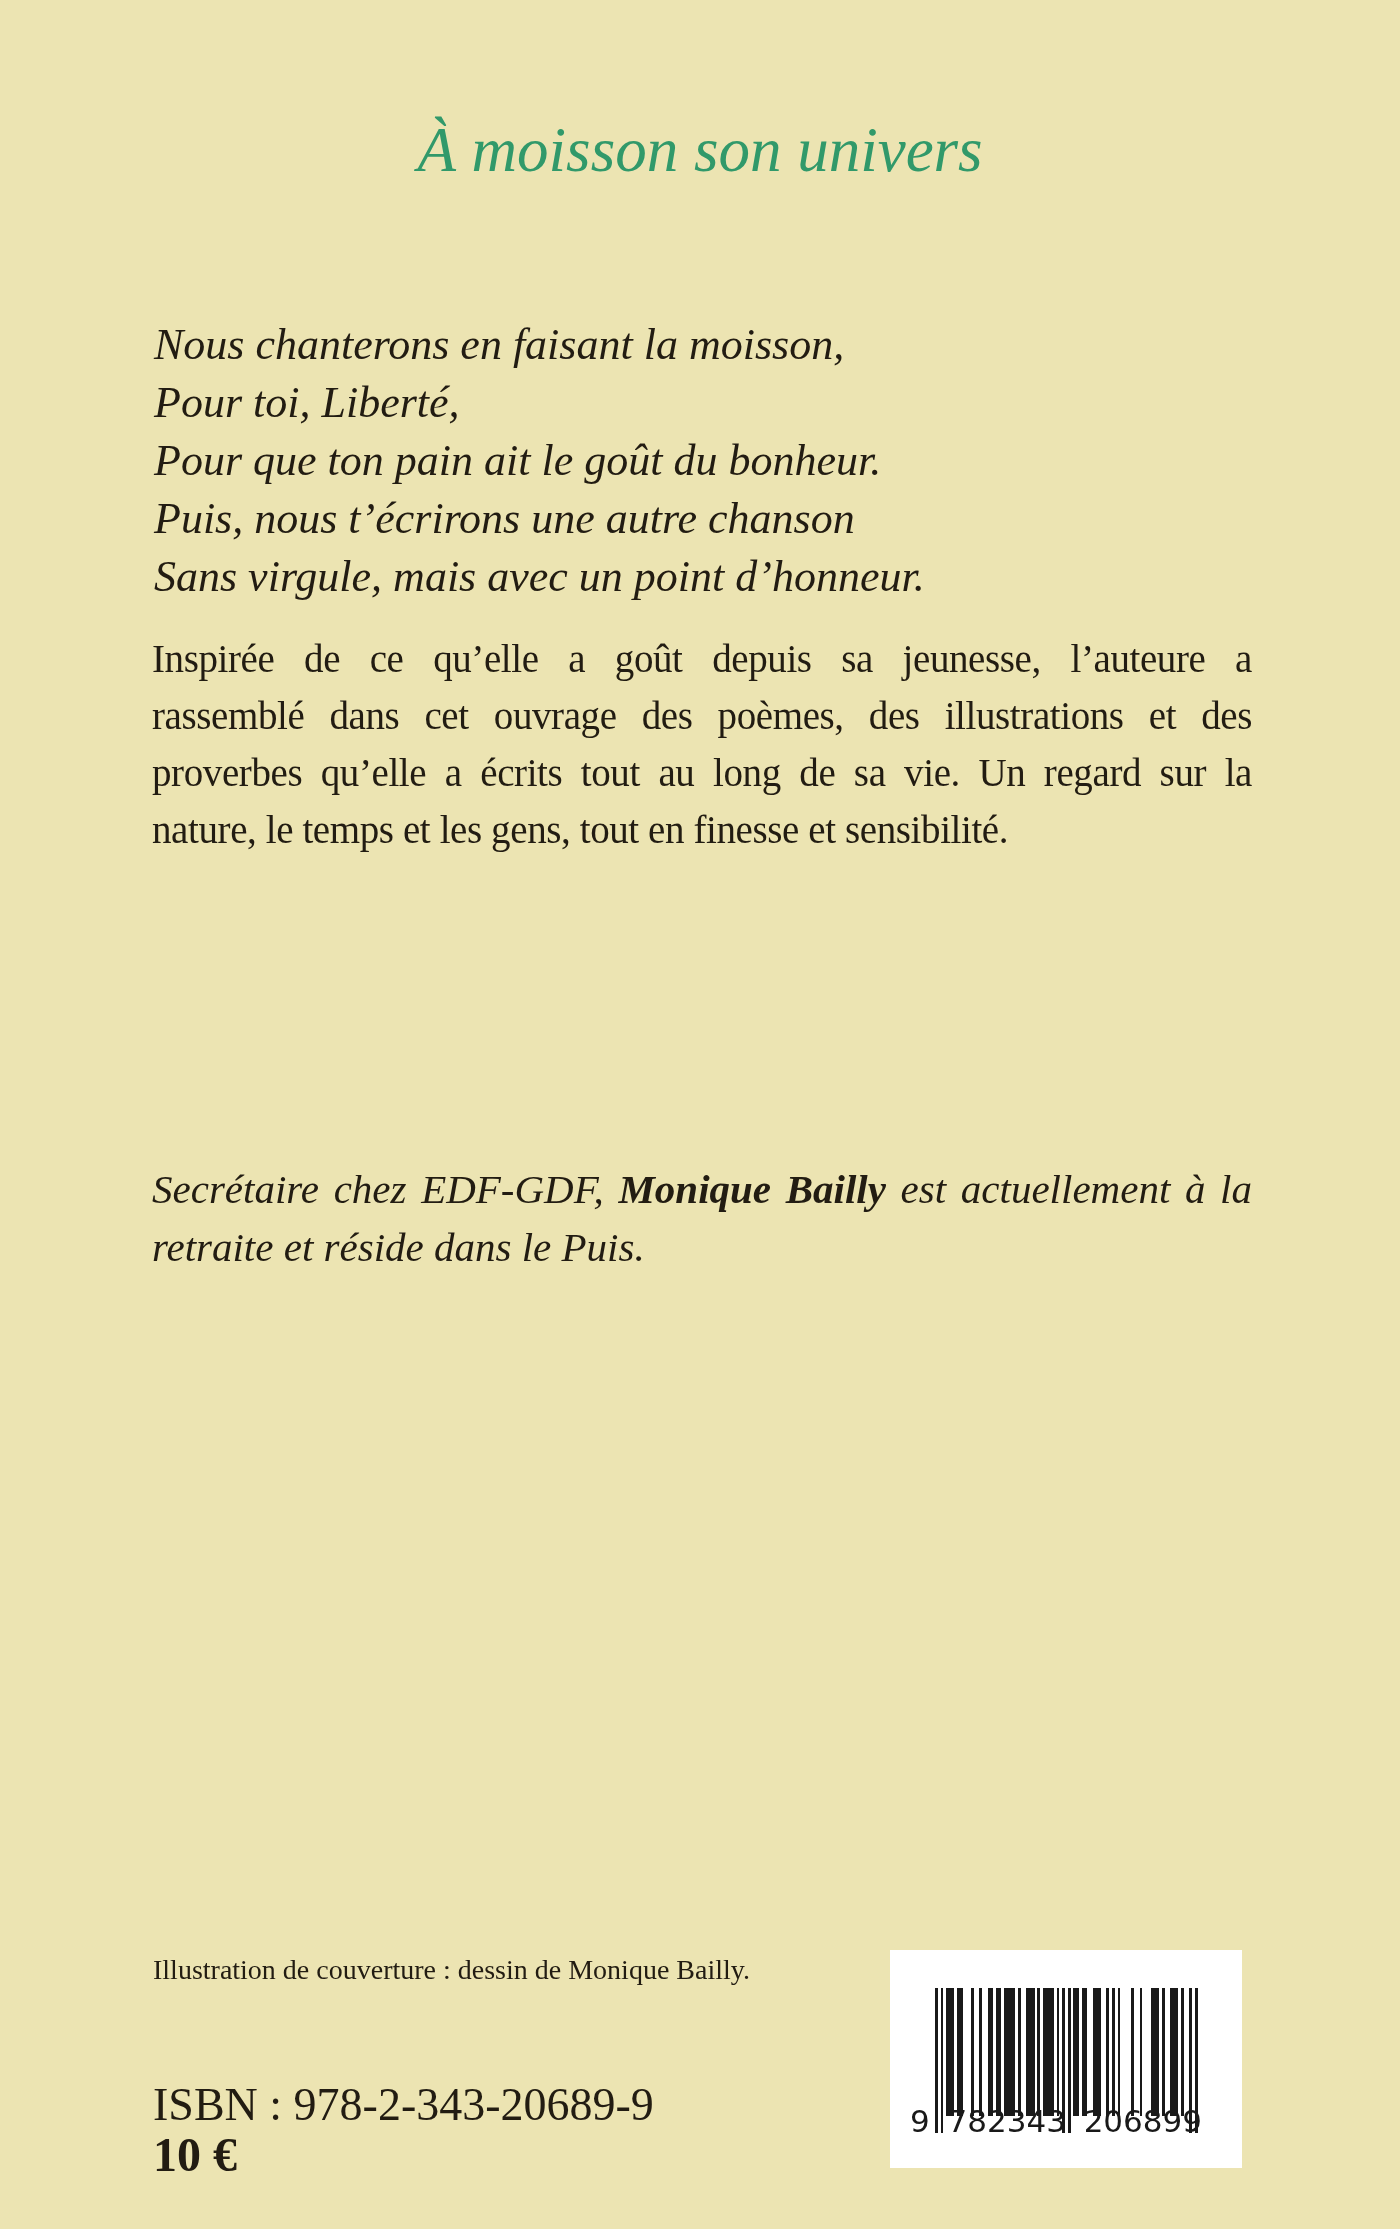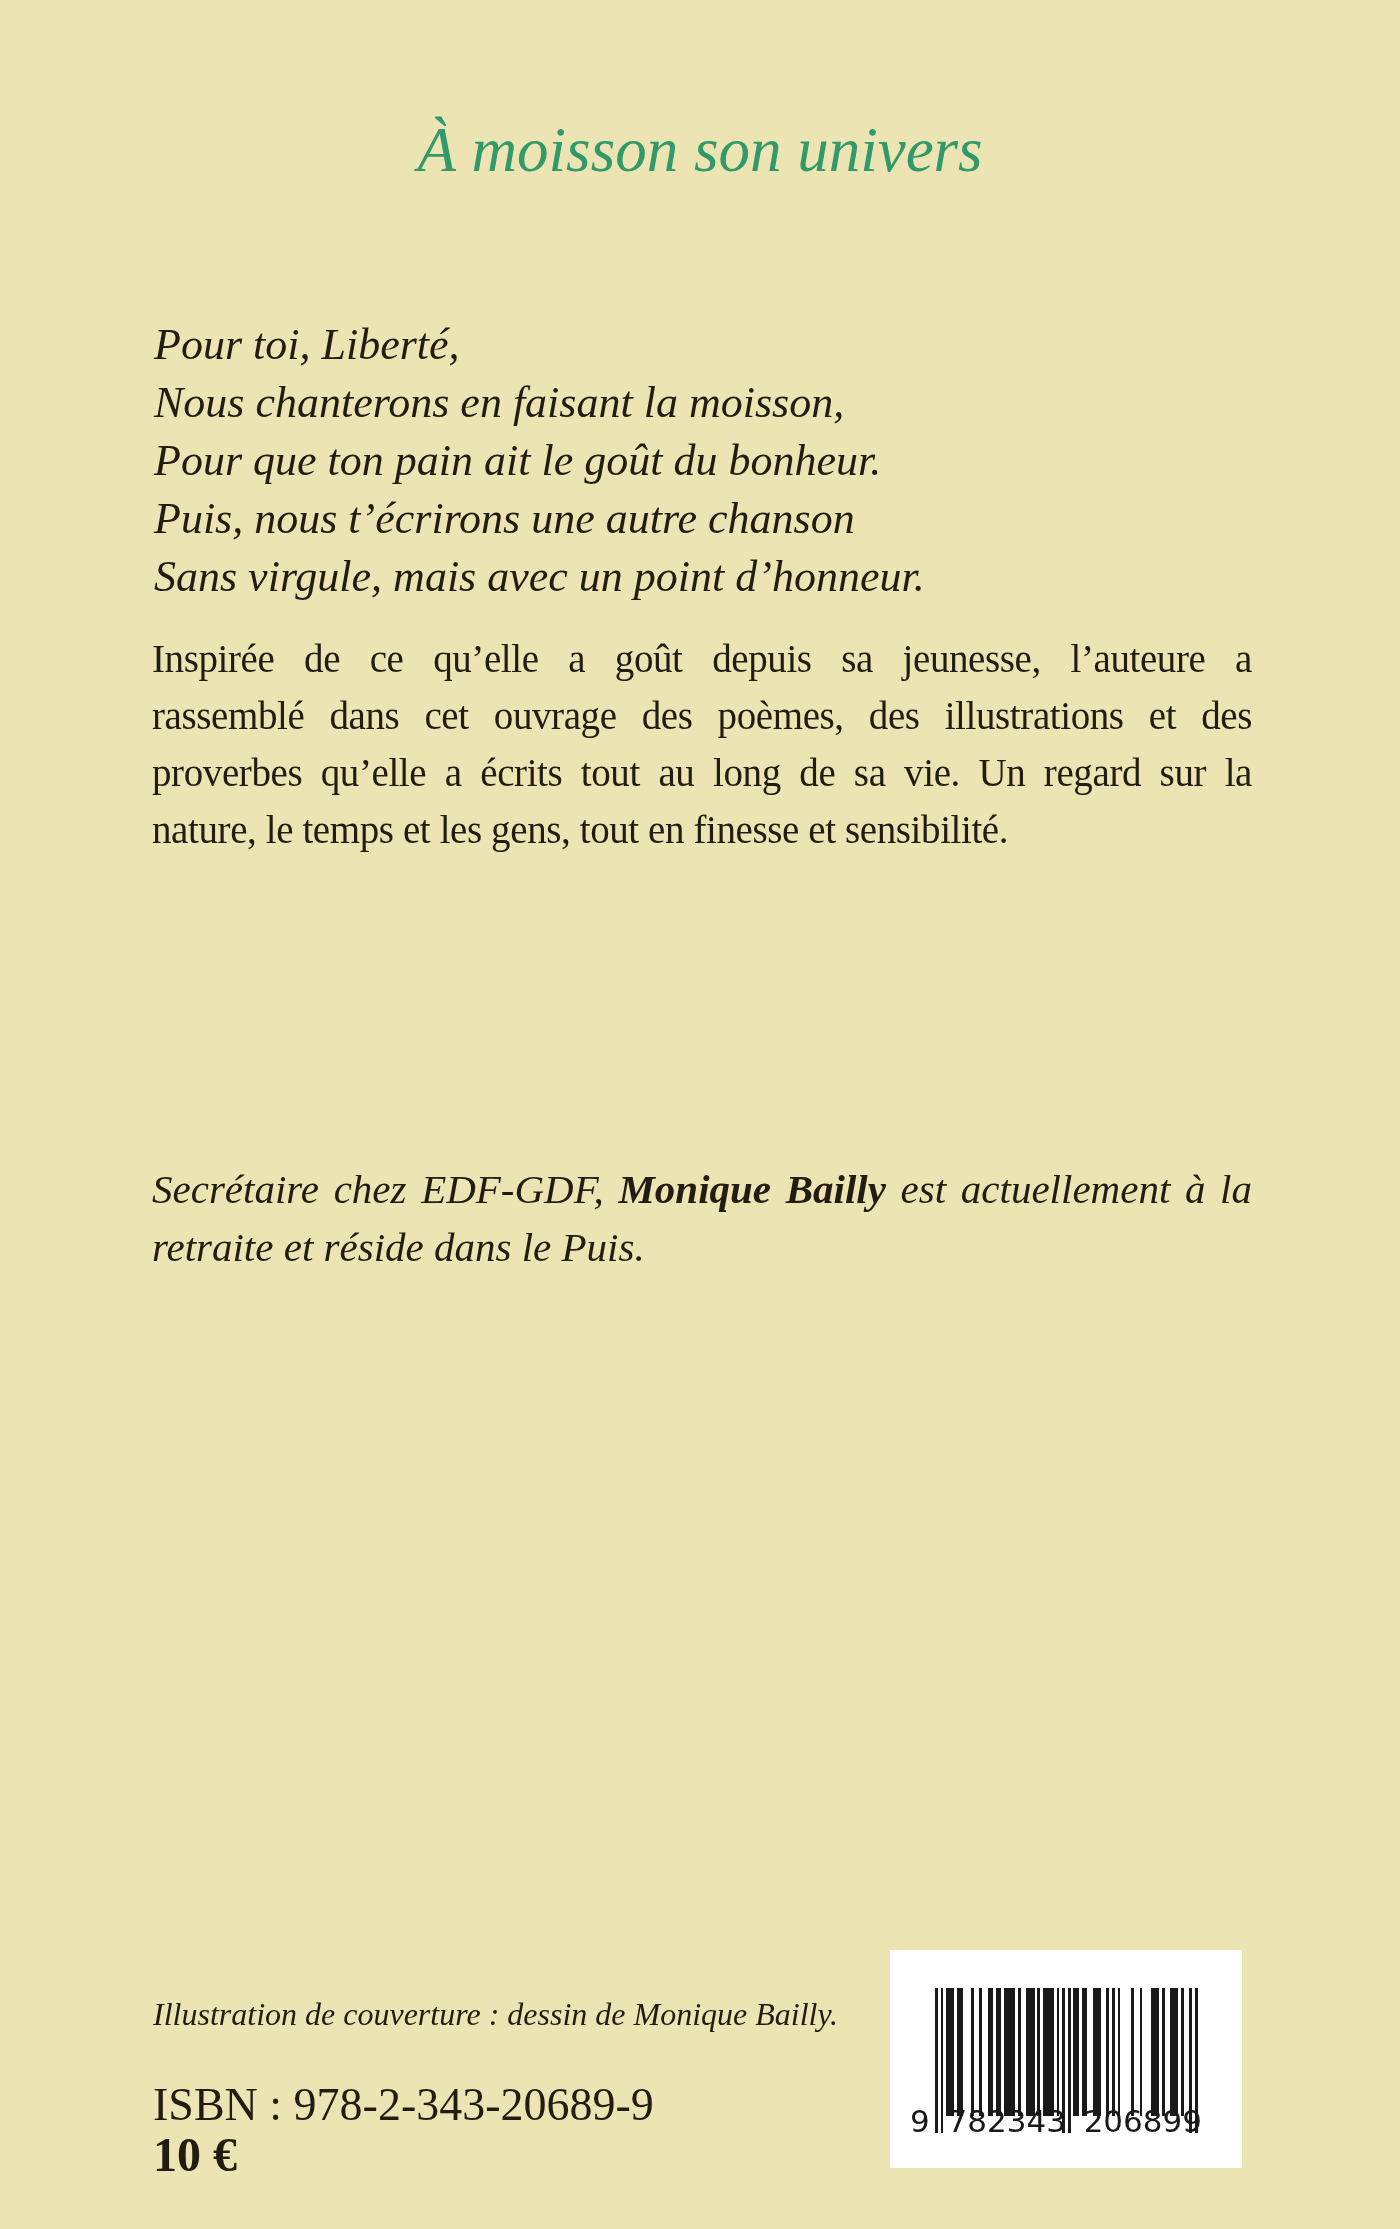--- a/index.html
+++ b/index.html
@@ -51,25 +51,24 @@
     top: 1160px;
     left: 152px;
     right: 148px;
     font-style: italic;
     font-size: 41px;
     line-height: 58px;
   }
   .bio .name { font-weight: bold; }
   .credit {
     position: absolute;
-    top: 1992px;
+    top: 1948px;
     left: 153px;
-    font-size: 32px;
+    font-size: 28px;
     line-height: 44px;
-    font-style: italic;
   }
   .isbn {
     position: absolute;
     top: 2082px;
     left: 153px;
     font-size: 46px;
     line-height: 46px;
   }
   .price {
     position: absolute;
@@ -113,22 +112,22 @@
   }
 </style>
 </head>
 <body>
 
 <div class="page" style="--bg: #ece4b2; --ink: #221c12; --green: #31996a;">
 
   <h1 class="title">À moisson son univers</h1>
 
   <div class="poem">
+    <div class="poem-line">Nous chanterons en faisant la moisson,</div>
     <div class="poem-line">Pour toi, Liberté,</div>
-    <div class="poem-line">Nous chanterons en faisant la moisson,</div>
     <div class="poem-line">Pour que ton pain ait le goût du bonheur.</div>
     <div class="poem-line">Puis, nous t’écrirons une autre chanson</div>
     <div class="poem-line">Sans virgule, mais avec un point d’honneur.</div>
   </div>
 
   <div class="para">
     <div class="para-line justify">Inspirée de ce qu’elle a goût depuis sa jeunesse, l’auteure a</div>
     <div class="para-line justify">rassemblé dans cet ouvrage des poèmes, des illustrations et des</div>
     <div class="para-line justify">proverbes qu’elle a écrits tout au long de sa vie. Un regard sur la</div>
     <div class="para-line">nature, le temps et les gens, tout en finesse et sensibilité.</div>

